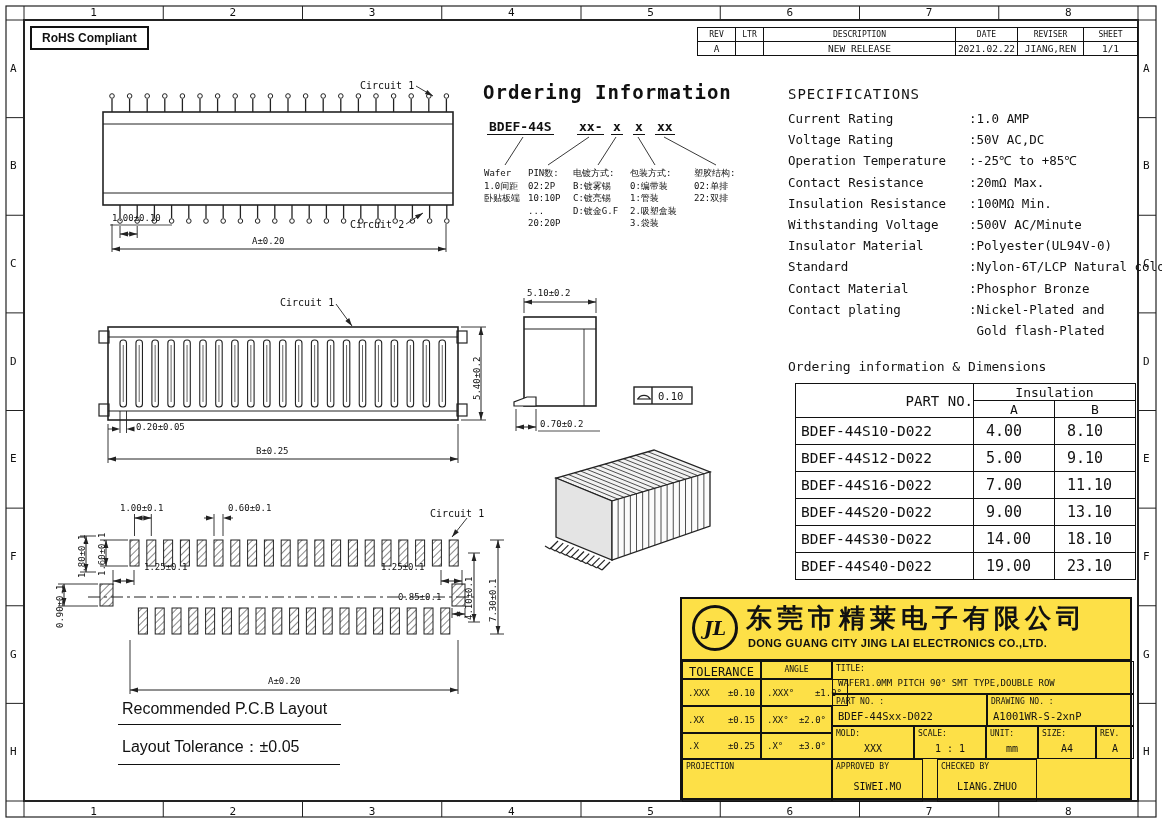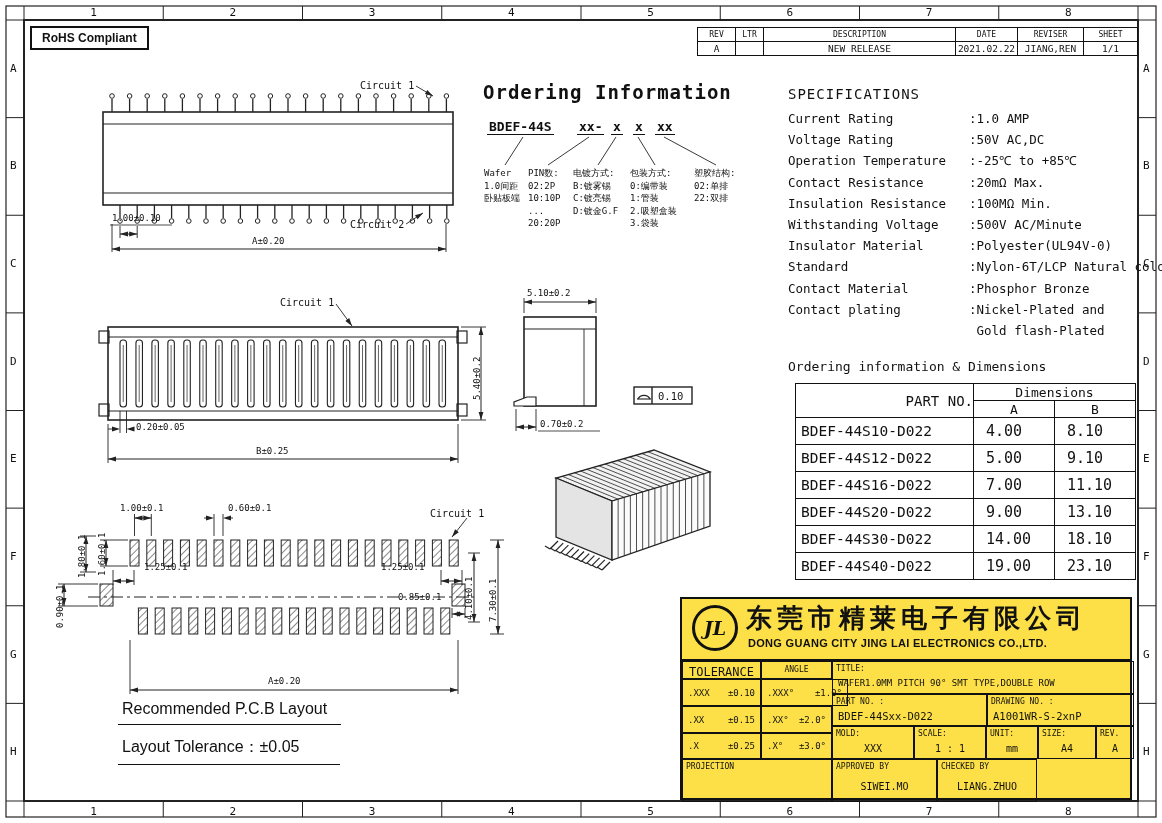--- a/index.html
+++ b/index.html
@@ -495,21 +495,21 @@
       <div class="spec-row"><span class="spec-label">Contact Material</span><span>:Phosphor Bronze</span></div>
       <div class="spec-row"><span class="spec-label">Contact plating</span><span>:Nickel-Plated and</span></div>
       <div class="spec-row"><span class="spec-label"></span><span> Gold flash-Plated</span></div>
     </div>
 
   <div class="txt dims-heading">Ordering information &amp; Dimensions</div>
   <table class="dim-table" style="left:795px;top:383px">
     <thead>
       <tr>
         <th rowspan="2" style="width:178px;text-align:right;padding-left:14px;font-size:14px">PART NO.</th>
-        <th colspan="2">Dimensions</th>
+        <th colspan="2">Insulation</th>
       </tr>
       <tr>
         <th style="width:81px">A</th>
         <th style="width:81px">B</th>
       </tr>
     </thead>
     <tbody id="dim-tbody">
         <tr>
           <td class="pn">BDEF-44S10-D022</td>
           <td class="dv">4.00</td>
@@ -611,21 +611,21 @@
       <div class="tb-val" style="top:16px">mm</div>
     </div>
     <div class="tb-cell" style="left:356px;top:127px;width:58px;height:33px">
       <div class="tb-lbl">SIZE:</div>
       <div class="tb-val" style="top:16px">A4</div>
     </div>
     <div class="tb-cell" style="left:414px;top:127px;width:38px;height:33px">
       <div class="tb-lbl">REV.</div>
       <div class="tb-val" style="top:16px">A</div>
     </div>
-    <div class="tb-cell" style="left:150px;top:160px;width:105px;height:43px">
+    <div class="tb-cell" style="left:150px;top:160px;width:91px;height:43px">
       <div class="tb-lbl">APPROVED BY</div>
       <div class="tb-val" style="top:21px">SIWEI.MO</div>
     </div>
     <div class="tb-cell" style="left:255px;top:160px;width:100px;height:43px">
       <div class="tb-lbl">CHECKED BY</div>
       <div class="tb-val" style="top:21px">LIANG.ZHUO</div>
     </div>
   </div>
 
   <span class="txt dim" style="left:360px;top:80px;font-size:10px">Circuit 1</span>

